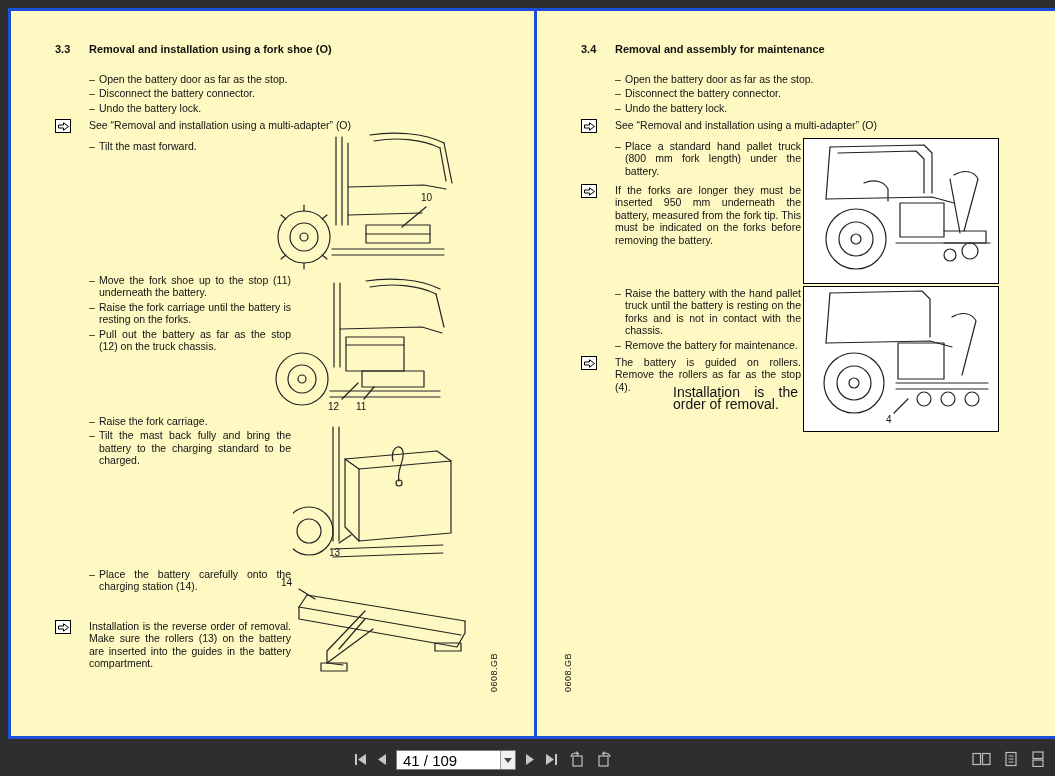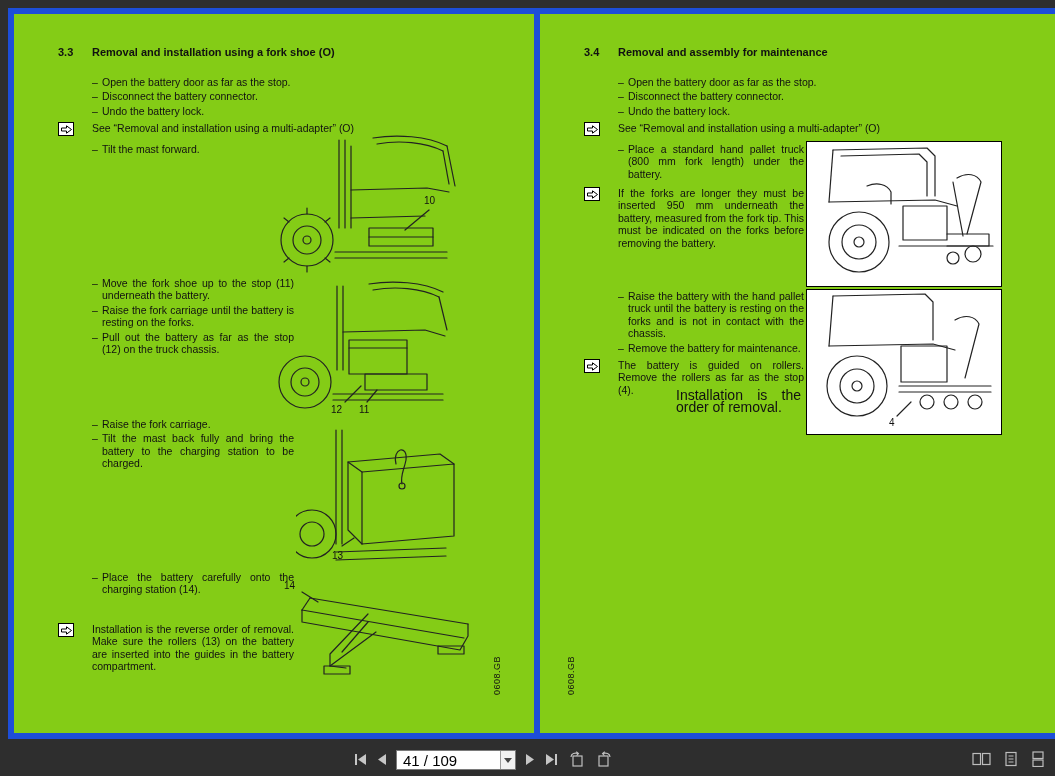--- a/index.html
+++ b/index.html
@@ -1,21 +1,21 @@
 <!DOCTYPE html>
 <html><head>
 <meta charset="utf-8">
 <style>
   * { margin:0; padding:0; box-sizing:border-box; }
   html,body { background:#2e2e2e; }
   body { font-family:"Liberation Sans", sans-serif; }
   .stage { position:relative; width:1055px; height:776px; background:#2e2e2e; overflow:hidden; }
 
-  .page { position:absolute; top:8px; width:569px; height:731px; background:#84cc16;
-          border:6px solid #1d4ed8; overflow:hidden; color:#111; }
+  .page { position:absolute; top:8px; width:569px; height:731px; background:#fef9c3;
+          border:3px solid #1d4ed8; overflow:hidden; color:#111; }
   .page-left  { left:8px; }
   .page-right { left:534px; }
 
   .sec-header { position:absolute; left:44px; font-size:11px; font-weight:bold; white-space:nowrap; }
   .sec-num { display:inline-block; width:34px; }
 
   .tblock { position:absolute; left:78px; width:202px; font-size:10.5px; line-height:12.4px; }
   .page-right .tblock { width:186px; }
   .bullet { position:relative; padding-left:10px; text-align:justify; }
   .bullet + .bullet { margin-top:2px; }
@@ -80,21 +80,21 @@
     </div>
 
     <div class="tblock" style="top:263px;">
       <div class="bullet">Move the fork shoe up to the stop (11) underneath the battery.</div>
       <div class="bullet">Raise the fork carriage until the battery is resting on the forks.</div>
       <div class="bullet">Pull out the battery as far as the stop (12) on the truck chassis.</div>
     </div>
 
     <div class="tblock" style="top:404px;">
       <div class="bullet nowrap">Raise the fork carriage.</div>
-      <div class="bullet">Tilt the mast back fully and bring the battery to the charging station to be charged.</div>
+      <div class="bullet">Tilt the mast back fully and bring the battery to the charging standard to be charged.</div>
     </div>
 
     <div class="tblock" style="top:557px;">
       <div class="bullet">Place the battery carefully onto the charging station (14).</div>
     </div>
 
     <div class="note-wrap" style="top:609px;">
       <span class="note-icon">
         <svg width="11" height="9" viewBox="0 0 11 9">
             <path d="M0.5 3 H5.5 V0.8 L10.5 4.5 L5.5 8.2 V6 H0.5 Z" fill="none" stroke="#000" stroke-width="1"></path>

